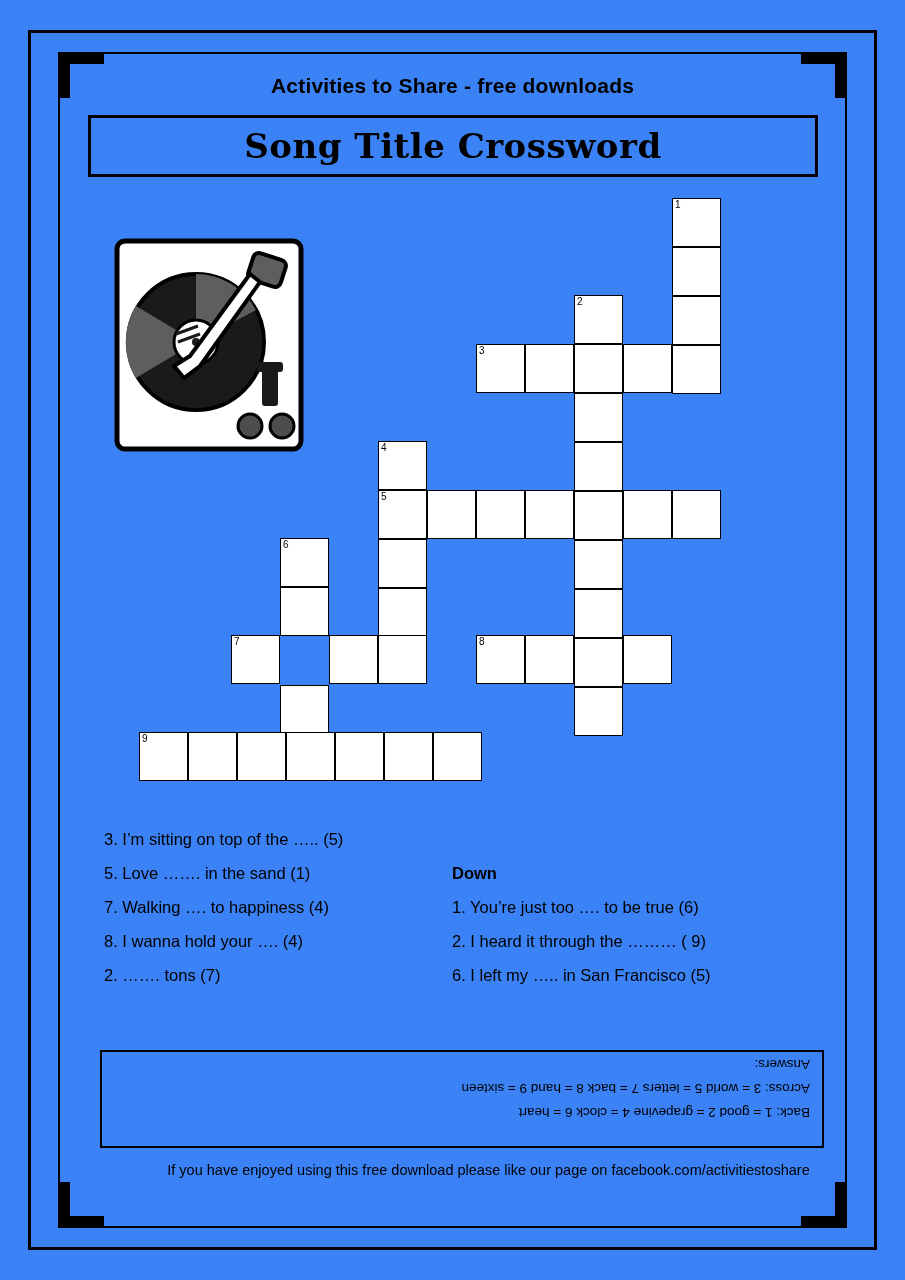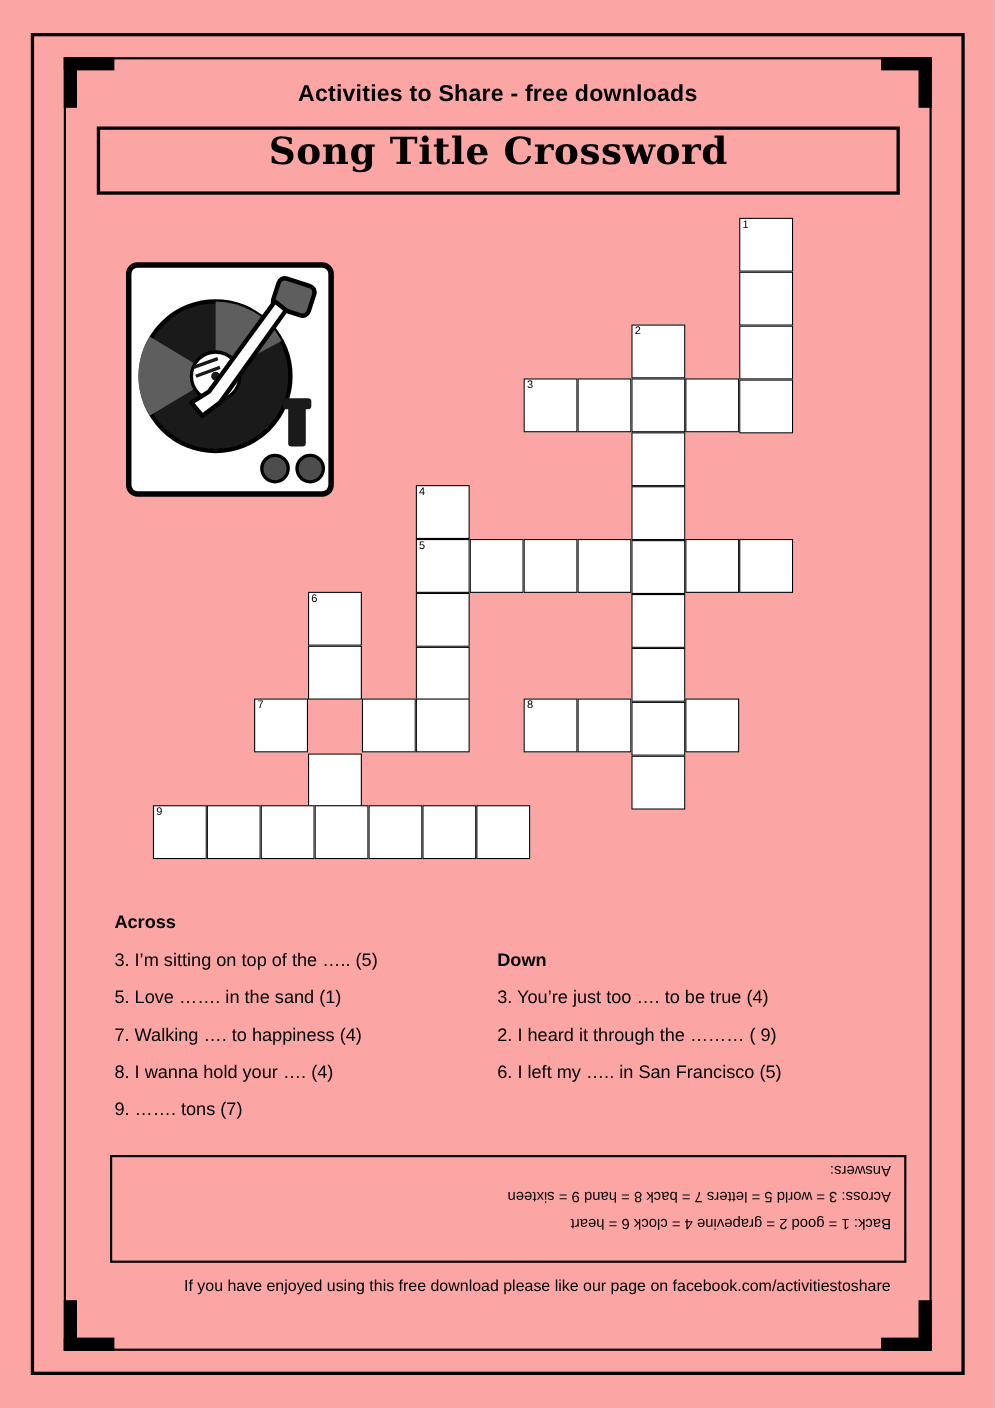--- a/index.html
+++ b/index.html
@@ -14,21 +14,21 @@
     color: #000000;
     position: relative;
     overflow: hidden;
   }
 
   
   .page {
     position: absolute;
     left: 0; top: 0;
     width: 905px; height: 1280px;
-    background: #fca5a5;
+    background: #3b82f6;
   }
   .outer-border {
     position: absolute;
     left: 28px; top: 30px;
     width: 849px; height: 1220px;
     border: 3px solid #000;
     box-sizing: border-box;
   }
   .inner-border {
     position: absolute;
@@ -58,21 +58,21 @@
     font-weight: bold;
     letter-spacing: 0.2px;
   }
   .title-box {
     position: absolute;
     left: 88px; top: 115px;
     width: 730px; height: 62px;
     border: 3px solid #000;
     box-sizing: border-box;
     display: flex;
-    align-items: flex-start;
+    align-items: center;
     justify-content: center;
   }
   .title-box .title-text {
     font-family: "DejaVu Serif", serif;
     font-weight: bold;
     font-size: 34px;
     letter-spacing: 0.5px;
   }
 
   
@@ -240,30 +240,29 @@
       <div class="cell" style="left: 188px; top: 732px; width: 49px; height: 49px;"></div>
       <div class="cell" style="left: 237px; top: 732px; width: 49px; height: 49px;"></div>
       <div class="cell" style="left: 286px; top: 732px; width: 49px; height: 49px;"></div>
       <div class="cell" style="left: 335px; top: 732px; width: 49px; height: 49px;"></div>
       <div class="cell" style="left: 384px; top: 732px; width: 49px; height: 49px;"></div>
       <div class="cell" style="left: 433px; top: 732px; width: 49px; height: 49px;"></div>
     </div>
 
   <div class="clues">
     <div class="clue-col across">
-      <div class="clue-heading">Across</div>
       <div class="clue-line">3. I’m sitting on top of the ….. (5)</div>
       <div class="clue-line">5. Love ……. in the sand (1)</div>
       <div class="clue-line">7. Walking …. to happiness (4)</div>
       <div class="clue-line">8. I wanna hold your …. (4)</div>
-      <div class="clue-line">9. ……. tons (7)</div>
+      <div class="clue-line">2. ……. tons (7)</div>
     </div>
     <div class="clue-col down">
       <div class="clue-heading">Down</div>
-      <div class="clue-line">3. You’re just too …. to be true (4)</div>
+      <div class="clue-line">1. You’re just too …. to be true (6)</div>
       <div class="clue-line">2. I heard it through the ……… ( 9)</div>
       <div class="clue-line">6. I left my ….. in San Francisco (5)</div>
     </div>
   </div>
 
   <div class="answers-box">
     <div class="answers-inner">
       <div>Back: 1 = good  2 = grapevine  4 = clock  6 = heart</div>
       <div>Across: 3 = world  5 = letters  7 = back  8 = hand  9 = sixteen</div>
       <div class="ans-label">Answers:</div>

